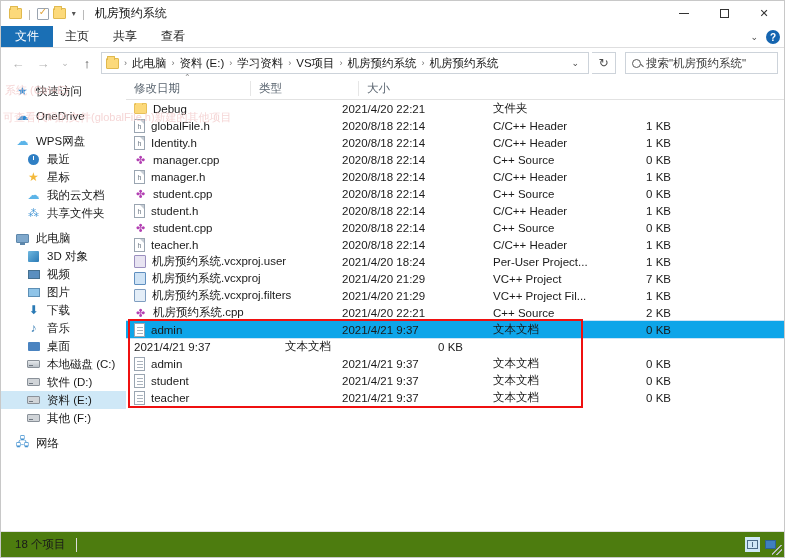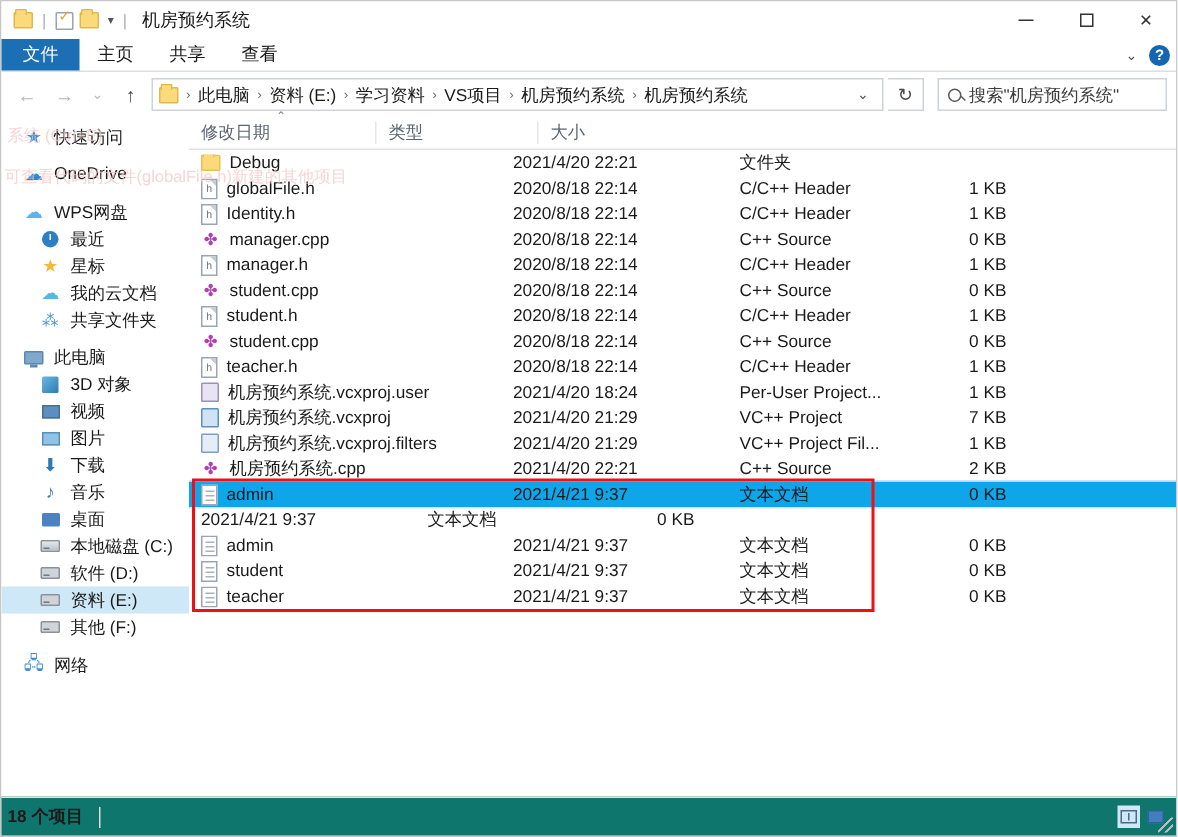--- a/index.html
+++ b/index.html
@@ -272,23 +272,22 @@
   .ghost {
     position: absolute; z-index: 1; pointer-events: none;
     color: #f2c8c8; font-size: 11px; white-space: nowrap; opacity: .75;
   }
 
   
   .statusbar {
     height: 26px; min-height: 26px;
     border-top: 1px solid #e2e2e2;
     display: flex; align-items: center;
-    padding-left: 4px; position: relative;
-    background: #0f766e;
-    font-weight: bold;
+    padding-left: 14px; position: relative;
+    background: #4d7c0f;
   }
   .status-count { font-size: 11.5px; color: #1a1a1a; }
   .status-div { width: 1px; height: 14px; background: #dcdcdc; margin-left: 10px; }
   .viewbtns { position: absolute; right: 6px; display: flex; gap: 3px; align-items: center; }
   .vbtn { width: 15px; height: 15px; display: flex; align-items: center; justify-content: center; }
   .vbtn.act { background: #cfe8f7; }
   .vb-details { width: 11px; height: 9px; border: 1px solid #4a6b87; position: relative; }
   .vb-details::after {
     content: ""; position: absolute; left: 1px; top: 1px; width: 3px; height: 5px;
     border-right: 1px solid #4a6b87;

